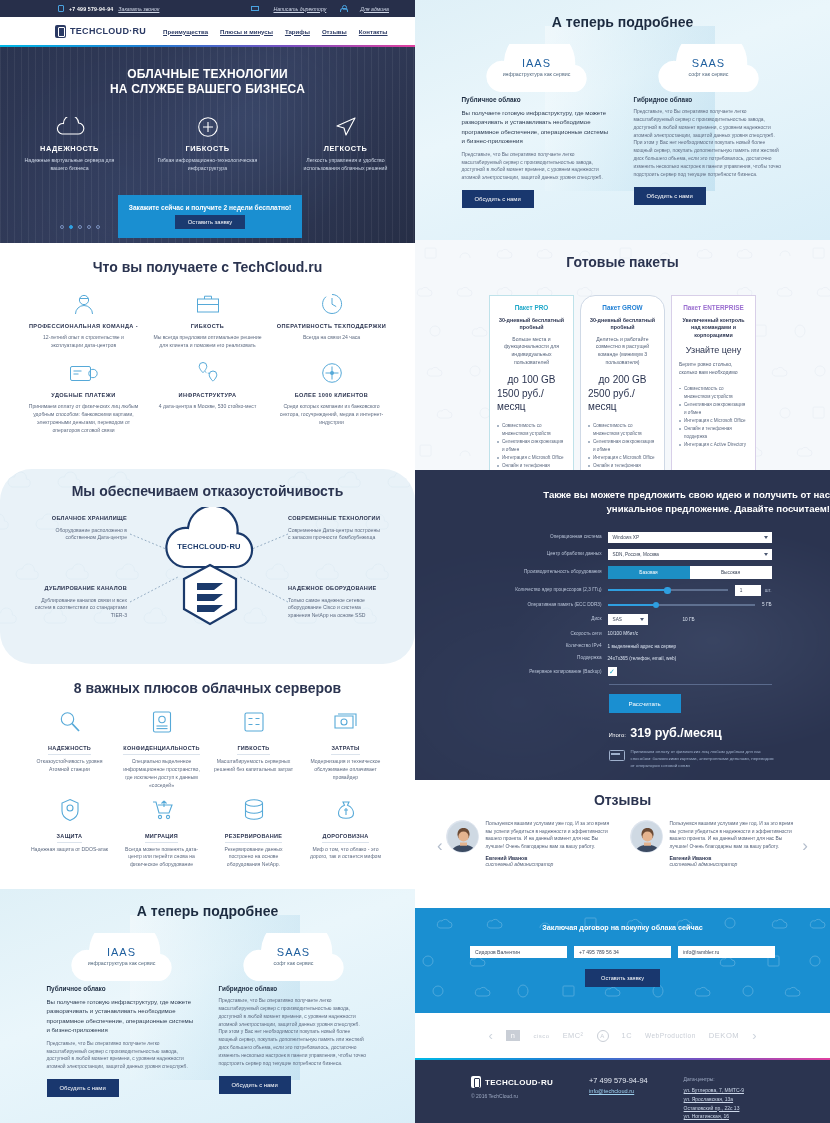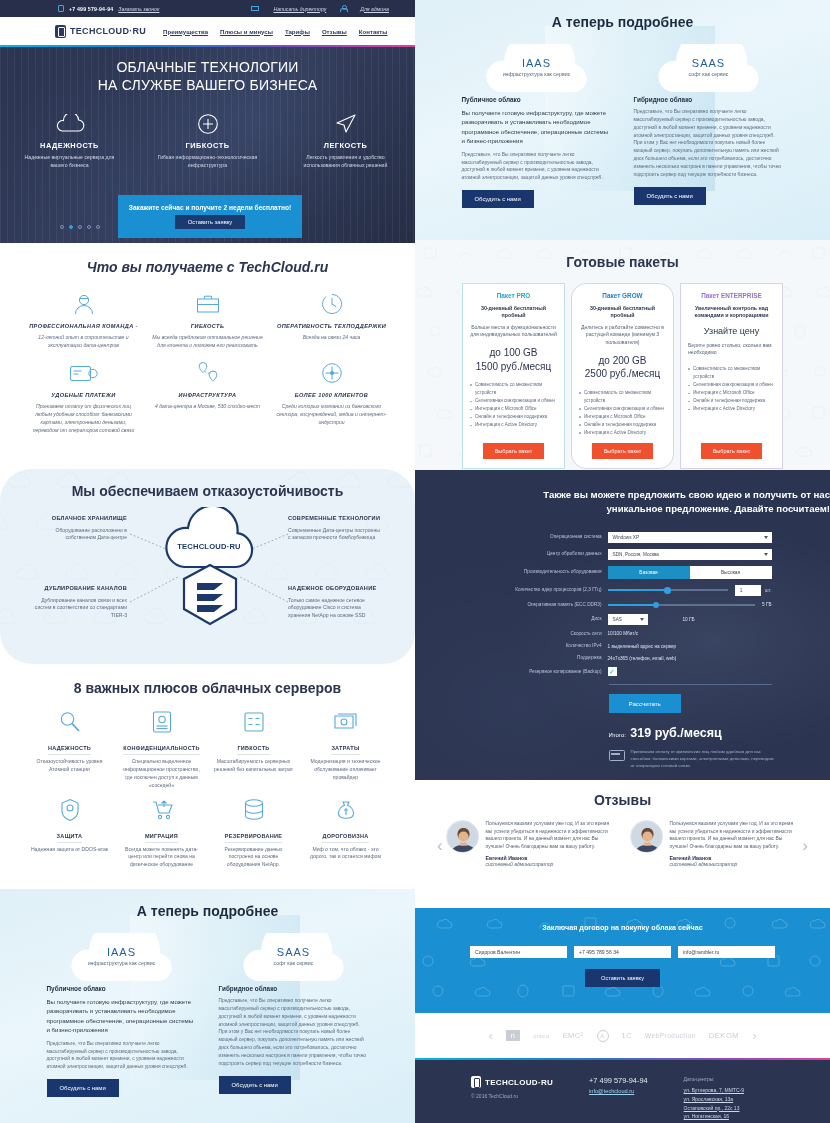--- a/index.html
+++ b/index.html
@@ -34,38 +34,38 @@
   .gradbar{height:2px;background:linear-gradient(90deg,#00b8e6 0%,#1f7fd4 35%,#7a4fc0 70%,#e040a0 100%);}
 
   
   .hero{height:196px;background:linear-gradient(135deg,#2b3450 0%,#333d5c 50%,#262e46 100%);position:relative;overflow:hidden;}
   .hero-bg{position:absolute;inset:0;opacity:.18;
     background:
       radial-gradient(circle at 62% 40%, rgba(120,160,220,.55), transparent 42%),
       radial-gradient(circle at 30% 70%, rgba(90,120,180,.4), transparent 45%);}
   .hero-bg2{position:absolute;inset:0;opacity:.10;
     background-image:repeating-linear-gradient(90deg,rgba(255,255,255,.6) 0 1px,transparent 1px 7px);}
-  .hero-title{position:relative;text-align:center;color:#fff;font-size:14px;font-weight:normal;line-height:1.28;padding-top:12px;letter-spacing:.2px;}
+  .hero-title{position:relative;text-align:center;color:#fff;font-size:12px;font-weight:bold;line-height:1.28;padding-top:20px;letter-spacing:.2px;}
   .hero-feats{position:relative;display:flex;justify-content:center;gap:38px;margin-top:17px;}
   .feat{width:100px;text-align:center;color:#fff;}
   .feat-ico{height:24px;display:flex;align-items:center;justify-content:center;margin-bottom:5px;}
   .feat-h{font-size:7.4px;font-weight:bold;letter-spacing:.5px;margin-bottom:4px;}
   .feat-p{font-size:5.2px;line-height:1.5;color:#cfd8e8;}
   .hero-cta{position:absolute;left:118px;top:148px;width:184px;height:43px;background:#1a8fd1;display:flex;flex-direction:column;align-items:center;justify-content:center;gap:4px;}
   .hero-cta-t{font-size:6.6px;color:#fff;font-weight:600;}
   .hero-cta-b{background:#1a3a70;color:#fff;font-size:5.8px;padding:4px 13px;border:none;cursor:pointer;}
   .dots{position:absolute;left:60px;top:178px;display:flex;gap:5px;}
   .dot{width:4px;height:4px;border-radius:50%;border:1px solid #7c93c0;}
   .dot.on{background:#2f9fe0;border-color:#2f9fe0;}
 
   
   .sec-h{text-align:center;font-size:14px;font-weight:bold;color:#2b3450;}
 
   
-  .benefits{background:#fff;height:226px;padding-top:16px;font-style:italic;}
+  .benefits{background:#fff;height:226px;padding-top:16px;}
   .bgrid{display:flex;flex-wrap:wrap;justify-content:center;margin-top:14px;}
   .bcell{width:124px;text-align:center;padding:0 6px;margin-bottom:8px;}
   .bico{height:30px;display:flex;align-items:center;justify-content:center;}
   .bh{font-size:5.6px;font-weight:bold;color:#2b3450;letter-spacing:.4px;margin:4px 0 4px;line-height:1.3;}
   .bp{font-size:5.1px;color:#5d6a80;line-height:1.55;}
 
   
   .fault{height:195px;background:#e9f2f8;position:relative;overflow:hidden;padding-top:14px;border-radius:32px;}
   .fault-pat{position:absolute;inset:0;opacity:.35;}
   .fault-inner{position:relative;}
@@ -96,21 +96,21 @@
   .cb-sub{font-size:5.3px;color:#53697f;line-height:1.45;margin-top:2px;}
   .card h4{font-size:6.4px;color:#1c2b40;margin-bottom:5px;}
   .card .lead{font-size:6.1px;color:#2b3a50;line-height:1.55;margin-bottom:5px;}
   .card .body{font-size:4.9px;color:#5d6a80;line-height:1.6;}
   .btn-dark{margin-top:8px;background:#19376e;color:#fff;font-size:5.9px;border:none;padding:6px 13px;cursor:pointer;}
 
   
   .packages{height:230px;background:#f5f8fb;position:relative;overflow:hidden;padding-top:14px;}
   .pk-pat{position:absolute;inset:0;opacity:.5;}
   .pk-row{position:relative;display:flex;justify-content:center;gap:6px;margin-top:13px;}
-  .pk{width:103px;background:#fff;border:1px solid #bfe2ea;padding:8px 7px 9px;display:flex;flex-direction:column;align-items:center;}
+  .pk{width:85px;background:#fff;border:1px solid #bfe2ea;padding:8px 7px 9px;display:flex;flex-direction:column;align-items:center;margin-top:12px;}
   .pk.mid{border-color:#cfd9e6;border-radius:15px;}
   .pk.ent{border-color:#d8cfe8;}
   .pk-name{font-size:6.4px;font-weight:bold;color:#1fa8c9;margin-bottom:6px;}
   .pk.mid .pk-name{color:#1f7fd4;}
   .pk.ent .pk-name{color:#9b6fd0;}
   .pk-sub{font-size:5.3px;font-weight:bold;color:#2b3450;text-align:center;line-height:1.4;}
   .pk-desc{font-size:5.1px;color:#54627a;text-align:center;line-height:1.5;margin-top:4px;}
   .pk-price{font-size:10px;font-weight:normal;color:#2b3450;line-height:1.35;margin-top:7px;}
   .pk-cta-price{font-size:9px;color:#2b3450;text-align:center;margin-top:6px;}
   .pk-list{margin-top:8px;width:100%;}

